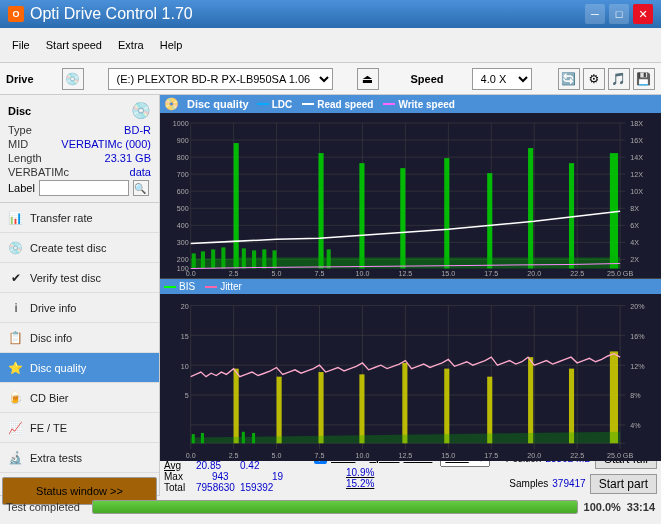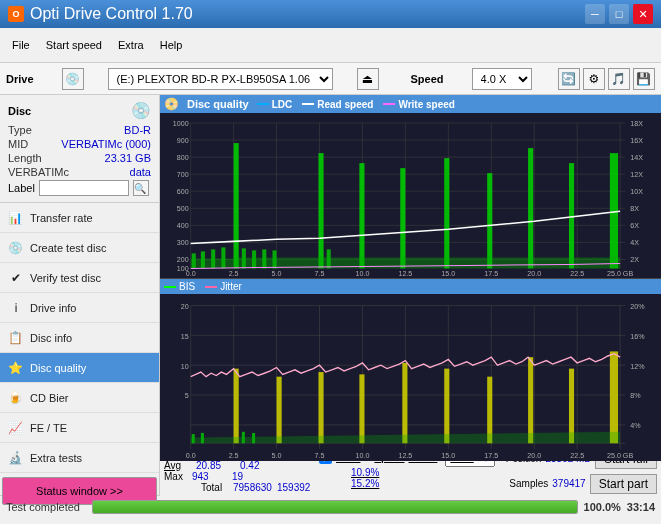--- a/index.html
+++ b/index.html
@@ -157,21 +157,21 @@
     }
     .nav-item.active {
       background: #4a90d9;
       color: white;
     }
     .nav-icon { font-size: 12px; width: 16px; text-align: center; }
 
     
     .status-btn {
       height: 28px;
-      background: #ec4899;
+      background: #a16207;
       border: 1px solid #999;
       border-radius: 2px;
       margin: 4px 2px;
       cursor: pointer;
       font-size: 11px;
       display: flex; align-items: center; justify-content: center;
     }
 
     
     .right-panel {
@@ -576,26 +576,26 @@
       <div style="display:flex; flex-direction:column; min-width:60px;">
         <div style="display:flex; gap:20px;">
           <span style="font-weight:bold; margin-left:30px;">LDC</span>
           <span style="font-weight:bold;">BIS</span>
         </div>
         <div style="display:flex; gap:4px; align-items:center;">
           <span style="width:28px;text-decoration:underline;">Avg</span>
           <span style="color:#0000cc; width:40px;">20.85</span>
           <span style="color:#0000cc; width:30px;">0.42</span>
         </div>
-        <div style="display:flex; gap:0; align-items:center;">
+        <div style="display:flex; gap:20px; align-items:center;">
           <span style="width:28px;">Max</span>
           <span style="color:#0000cc; width:40px;">943</span>
           <span style="color:#0000cc; width:30px;">19</span>
         </div>
-        <div style="display:flex; gap:4px; align-items:center;margin-left:37px;">
+        <div style="display:flex; gap:4px; align-items:center;">
           <span style="width:28px;">Total</span>
           <span style="color:#0000cc; width:40px;">7958630</span>
           <span style="color:#0000cc; width:30px;">159392</span>
         </div>
       </div>
 
       <div style="display:flex; flex-direction:column; margin-left:8px;text-decoration:underline;">
         <div style="display:flex; align-items:center; gap:4px;">
           <input type="checkbox" checked="" style="">
           <span style="font-weight:bold;">Jitter</span>

